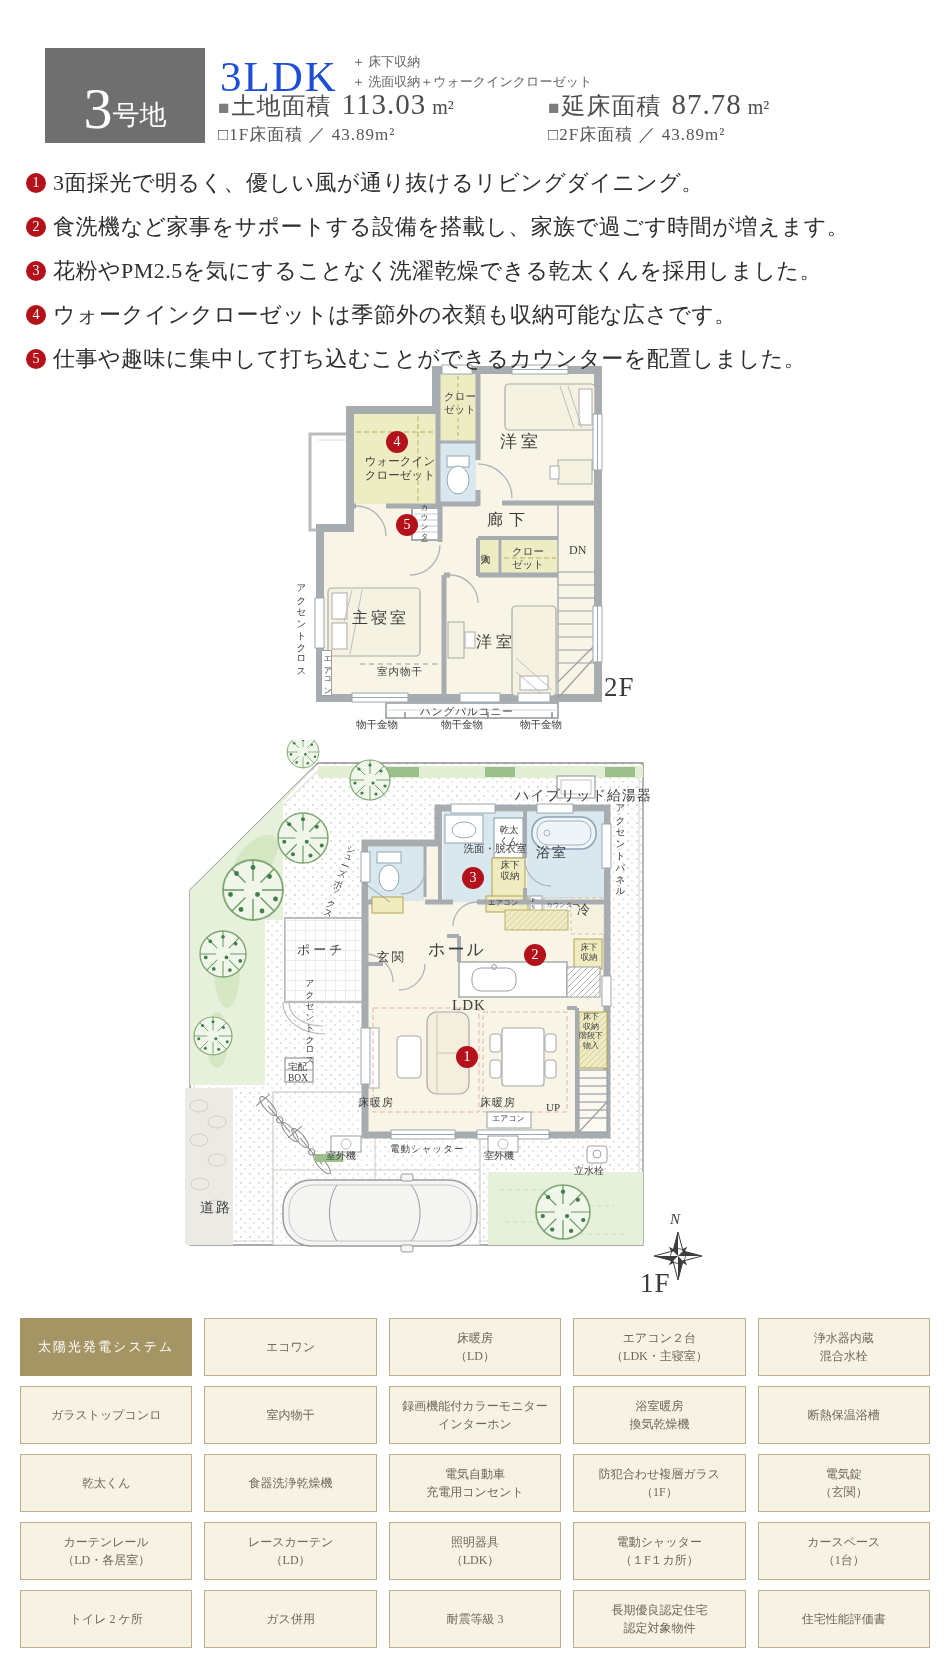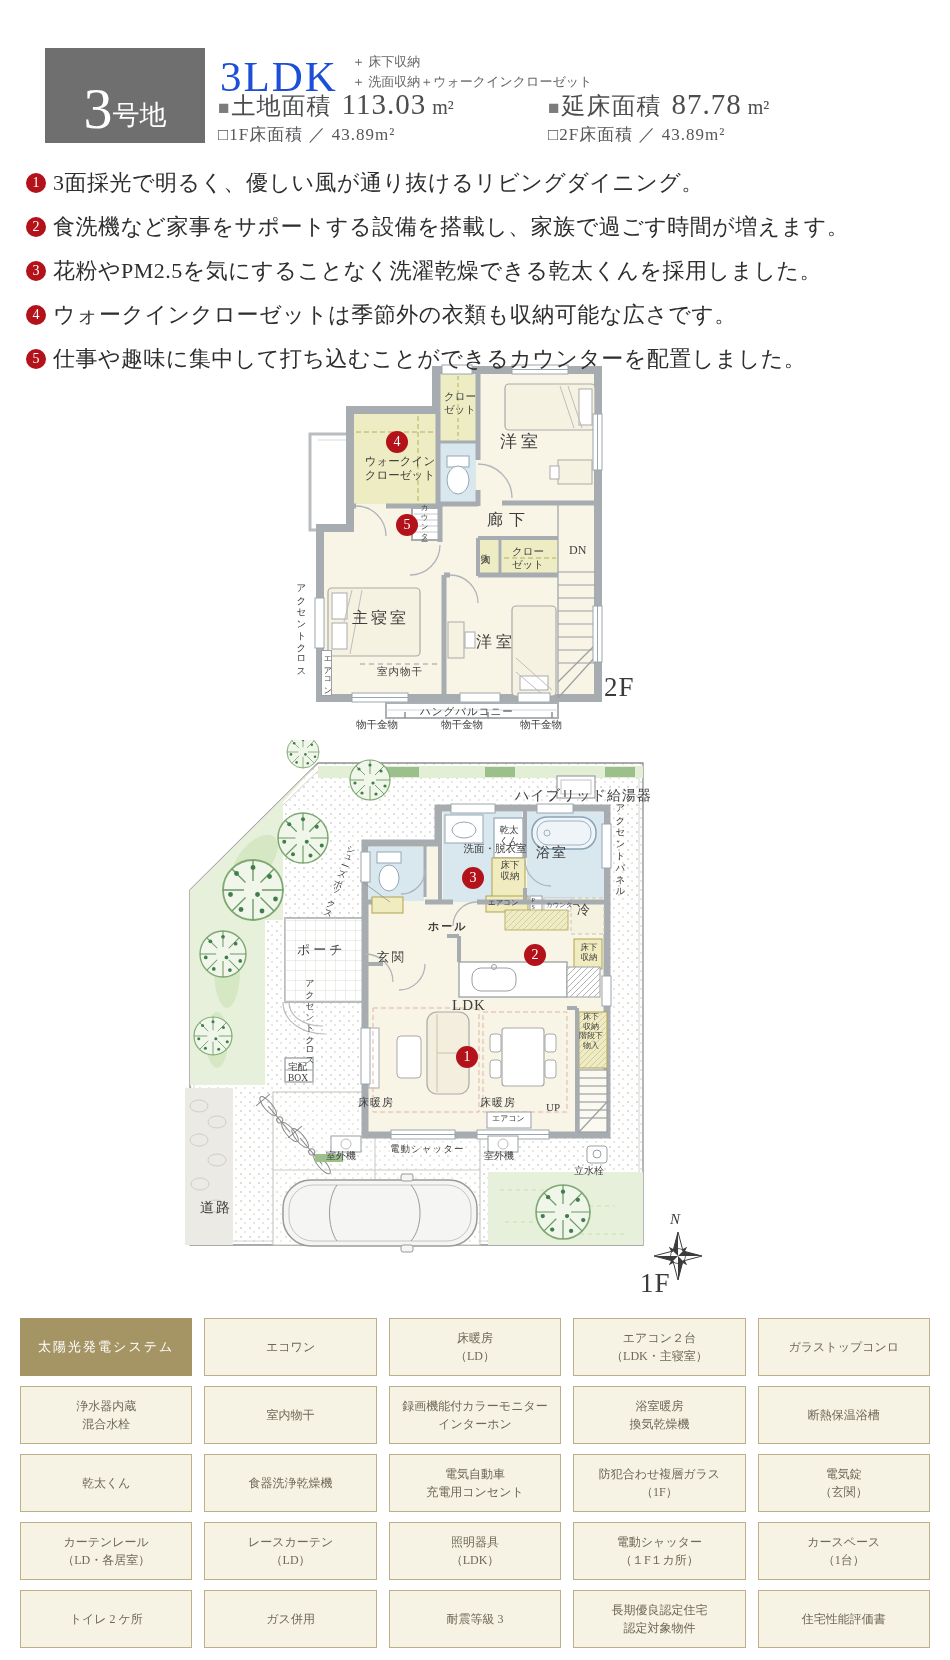--- a/index.html
+++ b/index.html
@@ -475,21 +475,21 @@
   <div class="plabel ctr" style="left:443px;top:843px;width:104px;font-size:10.5px;">洗面・脱衣室</div>
   <div class="plabel ctr" style="left:494px;top:860px;width:32px;font-size:9.5px;">床下
 収納</div>
   <div class="plabel" style="left:536px;top:845px;font-size:14px;letter-spacing:2px;">浴室</div>
   <div class="plabel" style="left:488px;top:898px;font-size:7.5px;">エアコン</div>
   <div class="plabel vert" style="left:529px;top:897px;font-size:6px;height:20px;">PS</div>
   <div class="plabel" style="left:546px;top:901px;font-size:6.5px;">カウンター</div>
   <div class="plabel" style="left:577px;top:902px;font-size:13px;">冷</div>
   <div class="plabel ctr" style="left:576px;top:942px;width:26px;font-size:8.5px;">床下
 収納</div>
-  <div class="plabel" style="left:428px;top:920px;font-size:11px;letter-spacing:2px;font-weight:bold;">ホール</div>
+  <div class="plabel" style="left:428px;top:940px;font-size:17px;letter-spacing:2px;">ホール</div>
   <div class="plabel" style="left:377px;top:950px;font-size:12.5px;letter-spacing:2px;">玄関</div>
   <div class="plabel" style="left:297px;top:942px;font-size:13px;letter-spacing:3px;">ポーチ</div>
   <div class="plabel vert" style="left:304px;top:973px;font-size:9px;height:100px;">アクセントクロス</div>
   <div class="plabel" style="left:288px;top:1062px;font-size:9.5px;">宅配
 BOX</div>
   <div class="plabel" style="left:452px;top:996px;font-size:15px;letter-spacing:1px;">LDK</div>
   <div class="plabel ctr" style="left:576px;top:1012px;width:30px;font-size:8px;">床下
 収納
 階段下
 物入</div>
@@ -518,23 +518,23 @@
     <circle cx="26" cy="28" r="7.5" fill="none" stroke="#3c3c3c" stroke-width="0.8"></circle>
   </svg>
 
   <div class="eqgrid">
     <div class="eq hl">太陽光発電システム</div>
     <div class="eq">エコワン</div>
     <div class="eq">床暖房
 （LD）</div>
     <div class="eq">エアコン２台
 （LDK・主寝室）</div>
-    <div class="eq">ガラストップコンロ</div>
     <div class="eq">浄水器内蔵
 混合水栓</div>
+    <div class="eq">ガラストップコンロ</div>
     <div class="eq">室内物干</div>
     <div class="eq">録画機能付カラーモニター
 インターホン</div>
     <div class="eq">浴室暖房
 換気乾燥機</div>
     <div class="eq">断熱保温浴槽</div>
     <div class="eq">乾太くん</div>
     <div class="eq">食器洗浄乾燥機</div>
     <div class="eq">電気自動車
 充電用コンセント</div>

